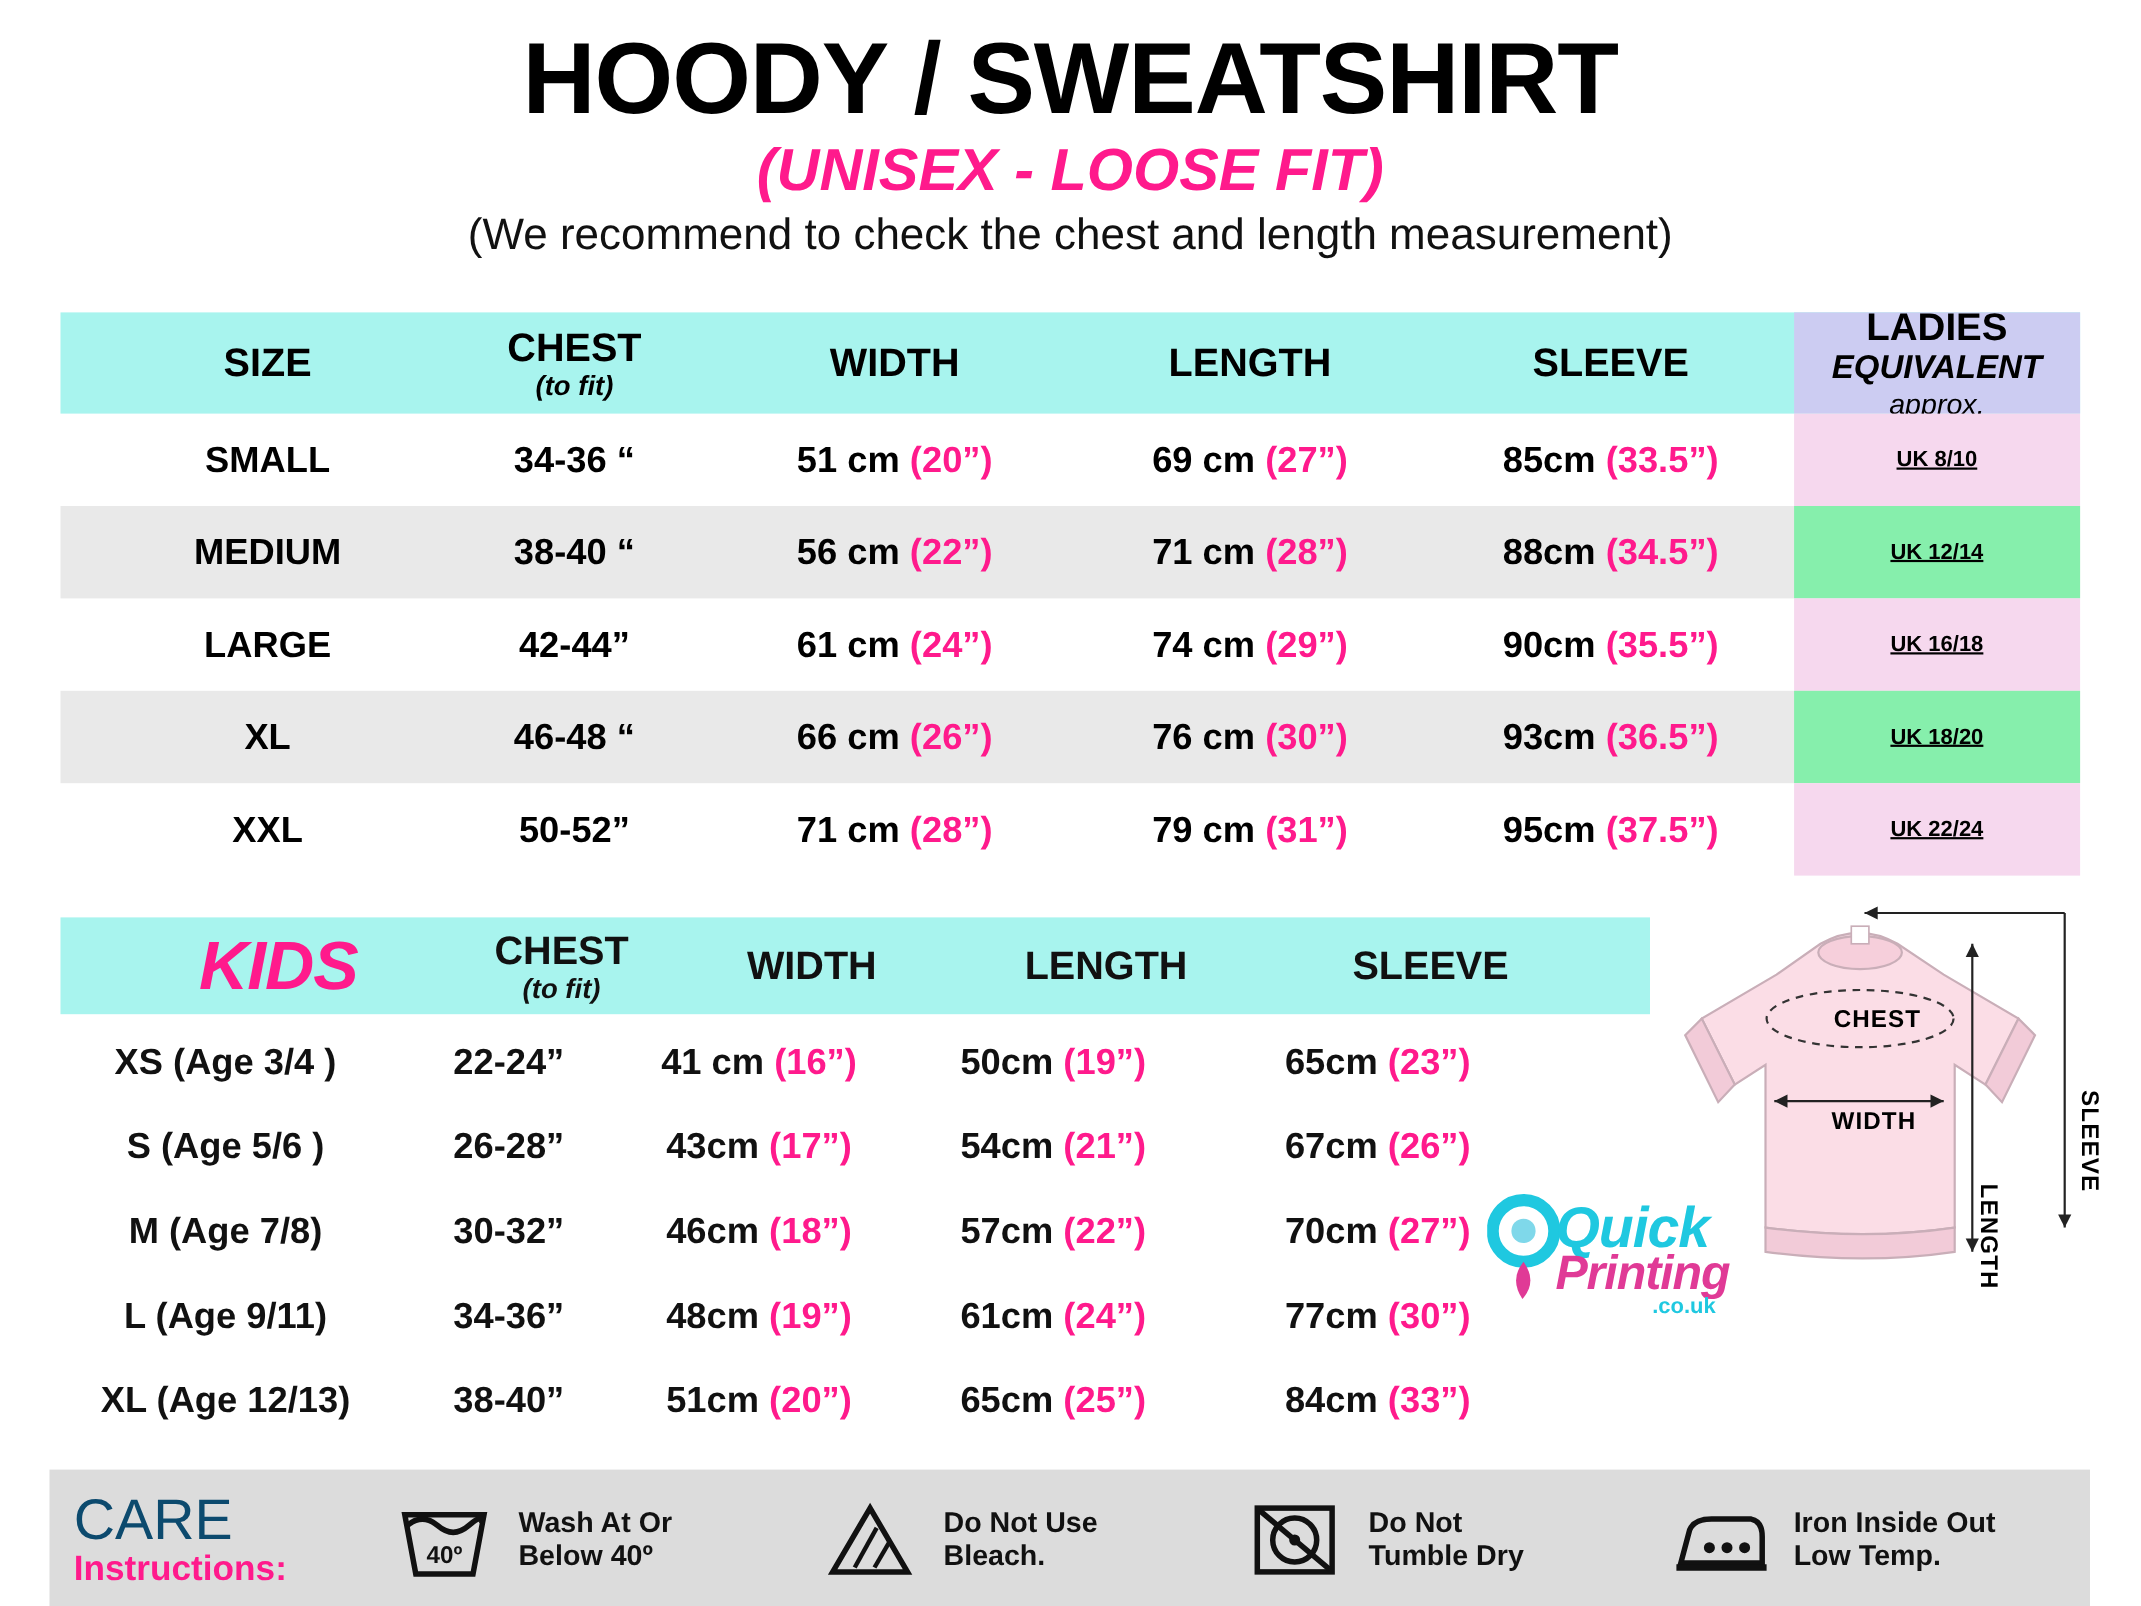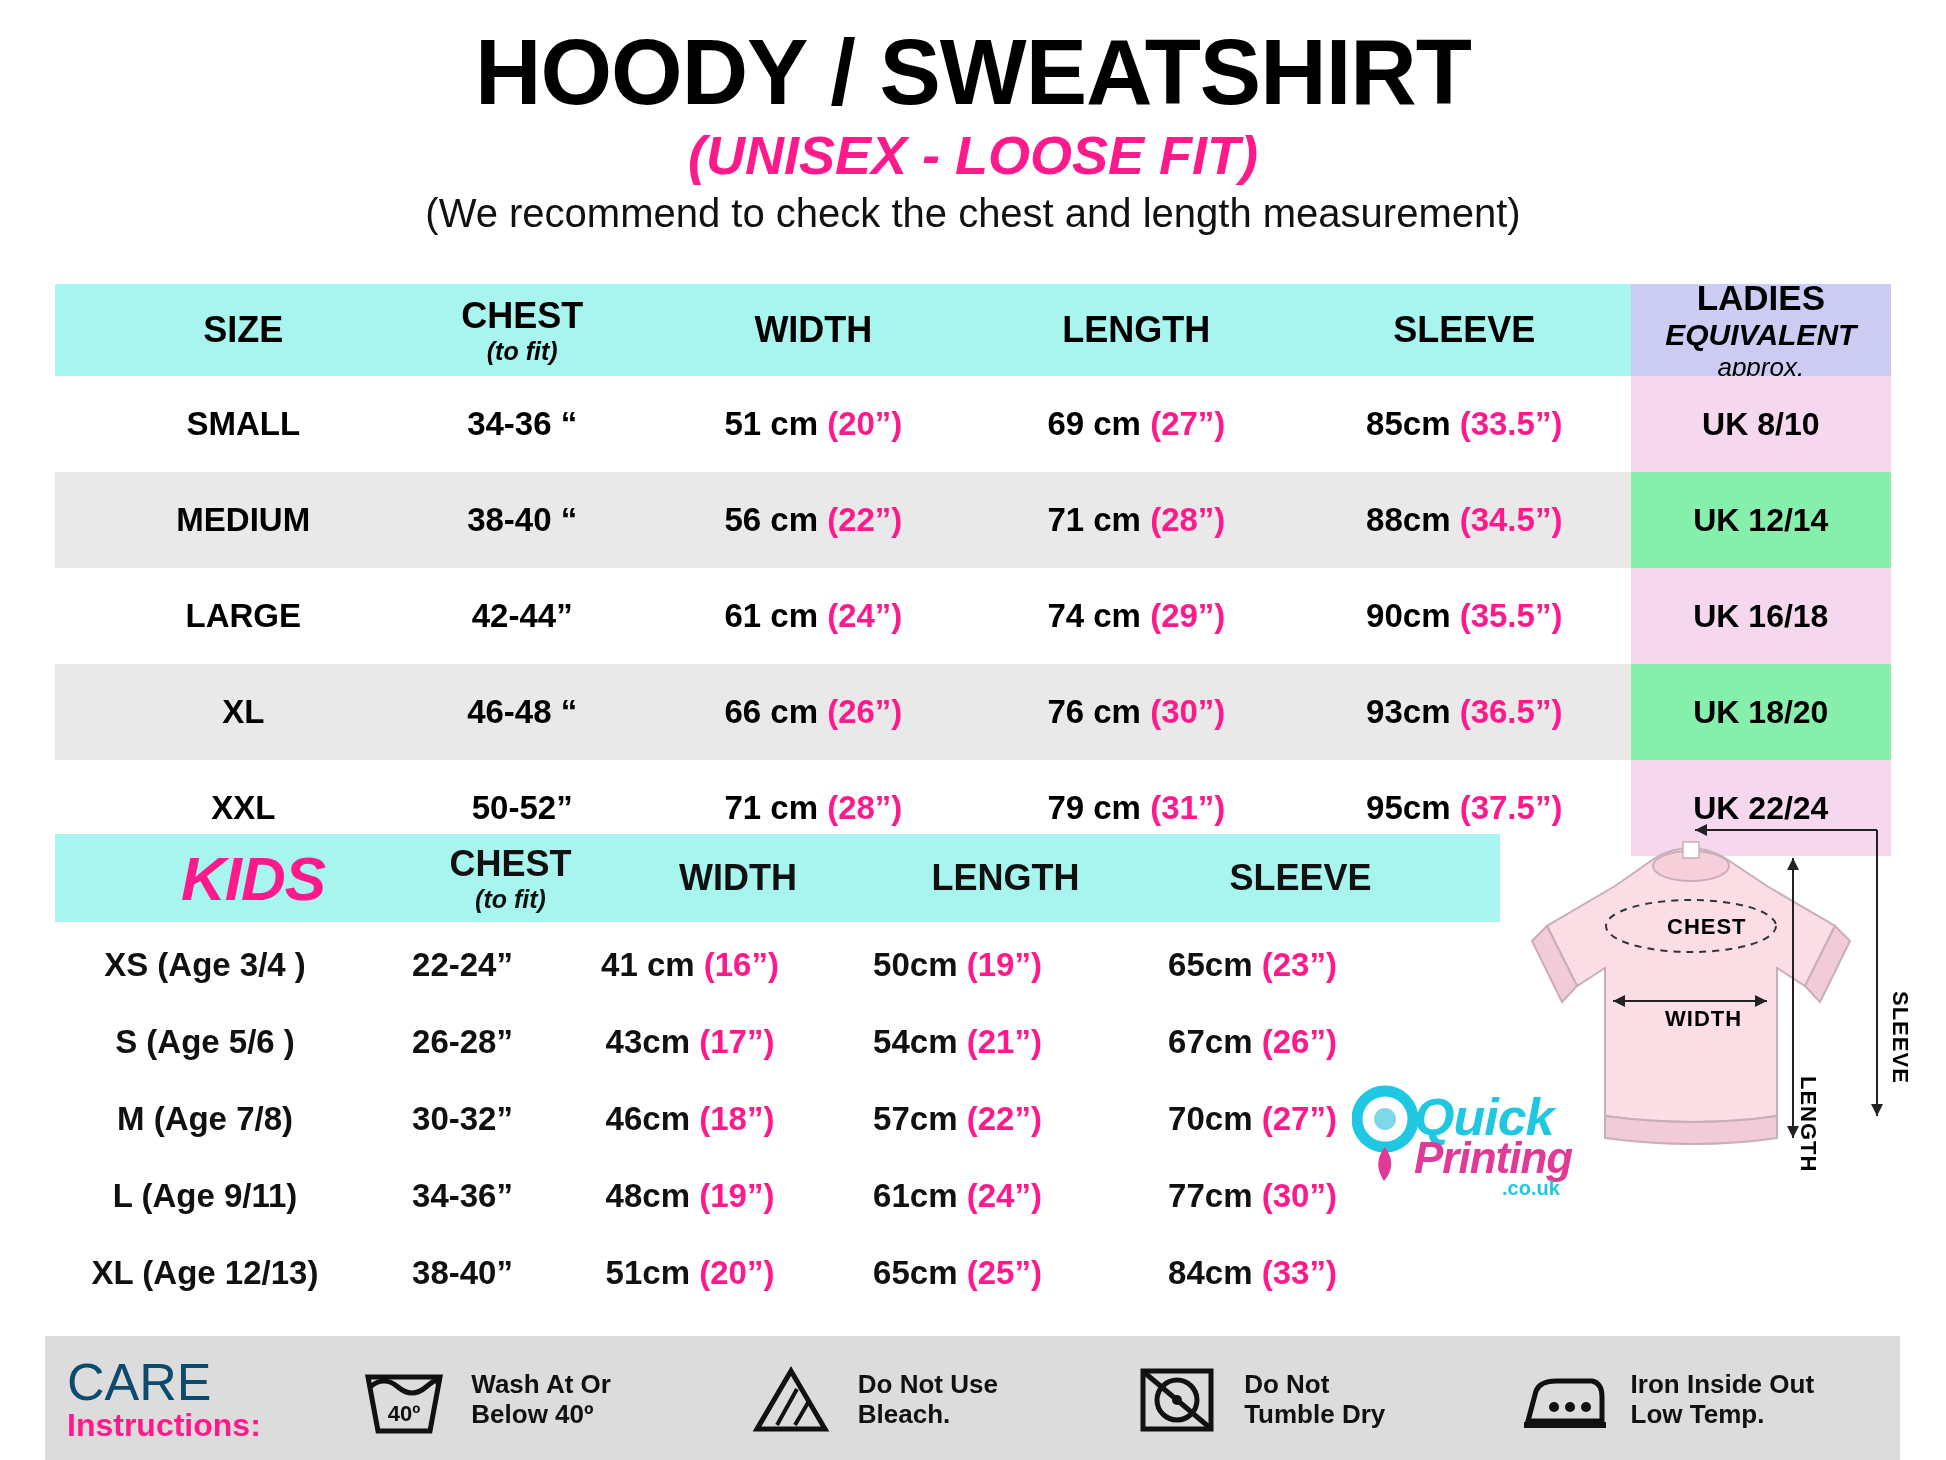--- a/index.html
+++ b/index.html
@@ -62,28 +62,28 @@
   .c-width{width:330px;}
   .c-length{width:330px;}
   .c-sleeve{width:340px;}
   .c-ladies{width:266px;}
 
   .hdr .c-ladies{background:#ccccf2;}
   .hdr .c-ladies .l1{font-size:35px;font-weight:bold;}
   .hdr .c-ladies .l2{font-size:30px;font-weight:bold;font-style:italic;}
   .hdr .c-ladies .l3{font-size:26px;font-style:italic;font-weight:normal;}
 
-  .drow{height:96px;}
+  .drow{height:84px;}
   .drow.alt{background:#e9e9e9;}
   .drow .cell{
     display:flex;align-items:center;justify-content:center;
     font-size:33px;font-weight:bold;color:#000;
   }
   .drow .c-size{font-size:33px;}
-  .drow .c-ladies{background:#f6d8ee;font-size:32px;}
+  .drow .c-ladies{background:#f6d8ee;font-size:20px;text-decoration:underline;}
   .drow.alt .c-ladies{background:#86efac;}
   .pink{color:#ff1a8c;}
 
   
   .kids-hdr{
     position:absolute;left:55px;top:808px;width:1445px;height:88px;
     background:#a8f4ee;display:flex;align-items:center;
   }
   .kids-word{
     width:300px;text-align:center;

